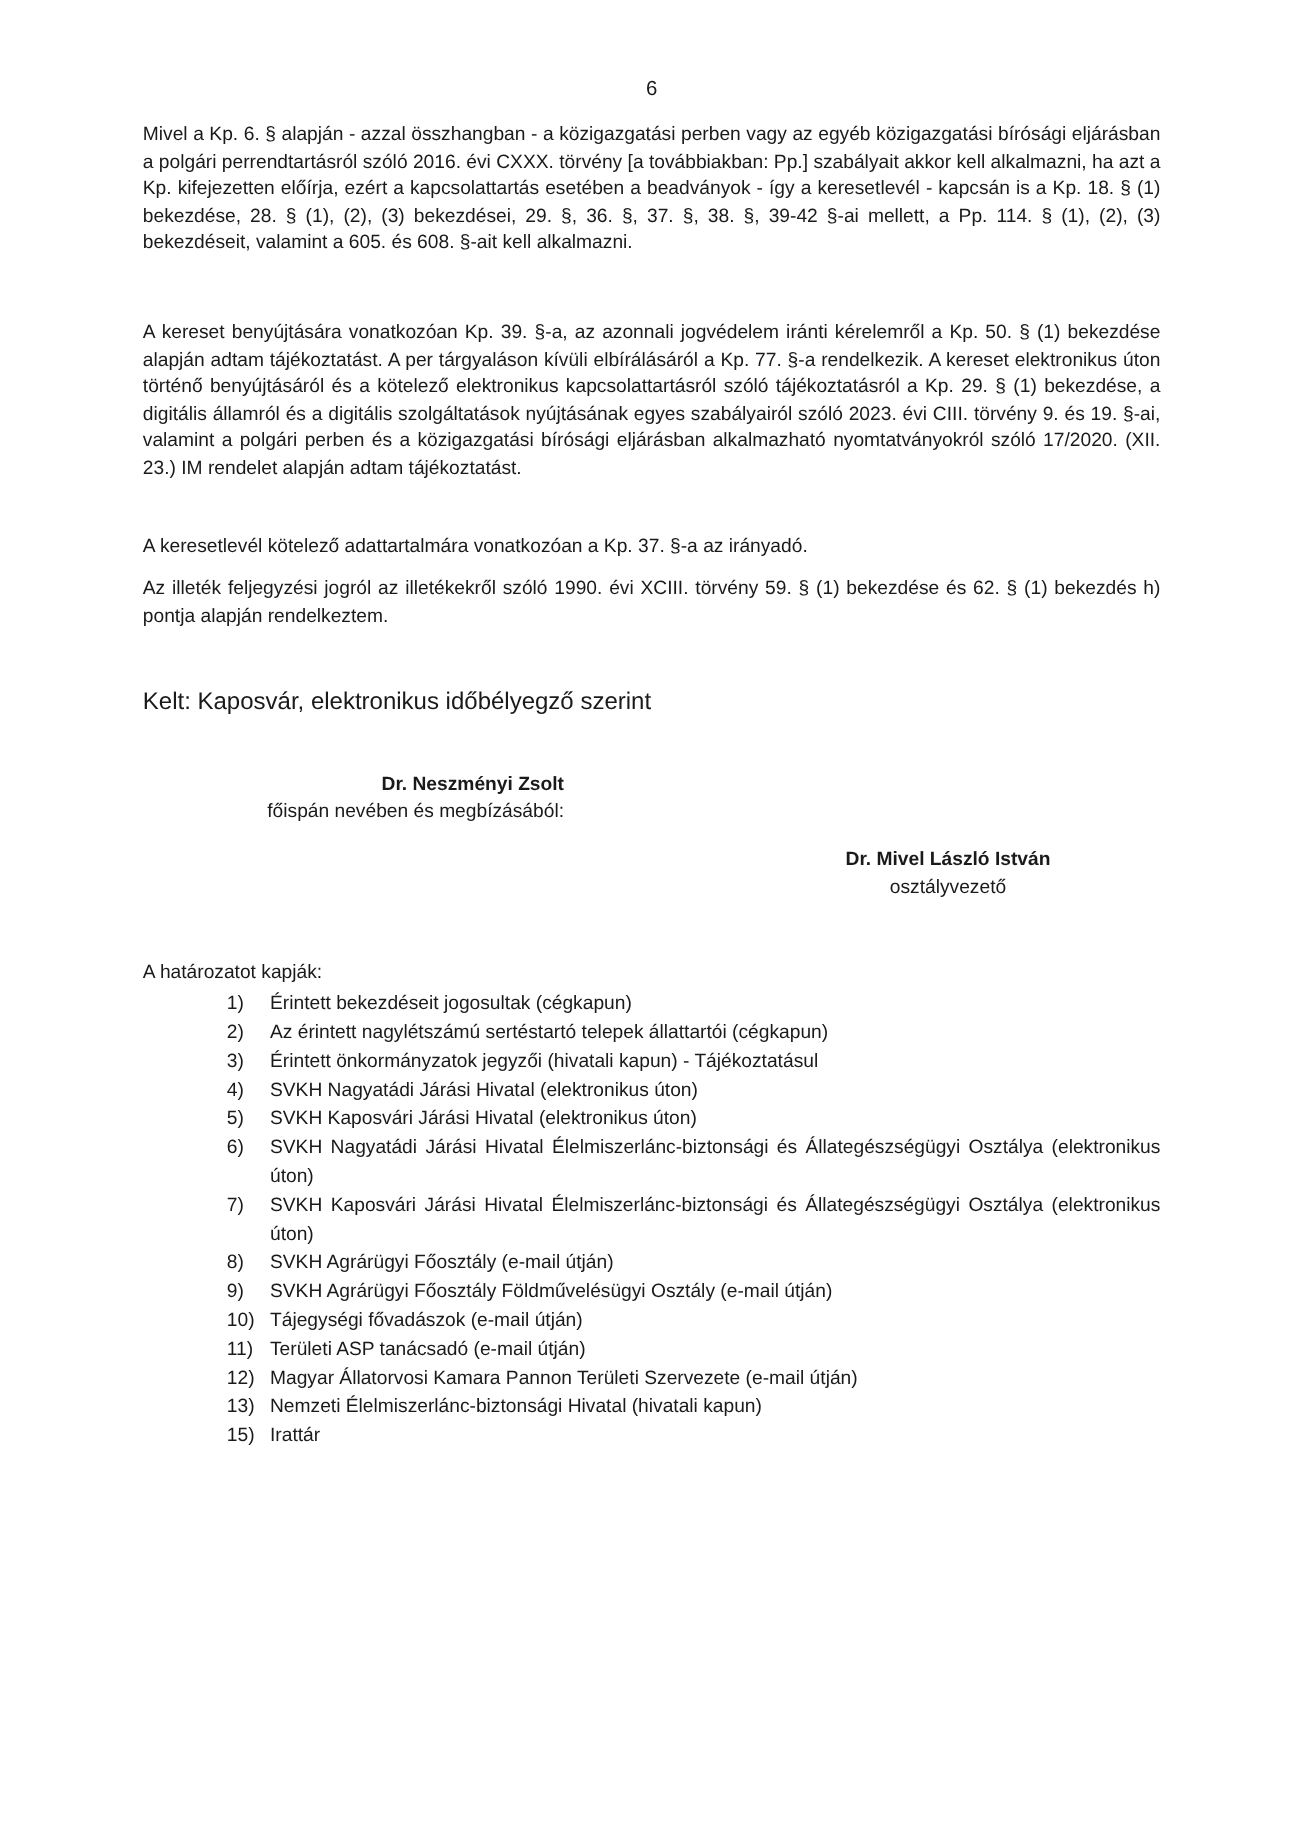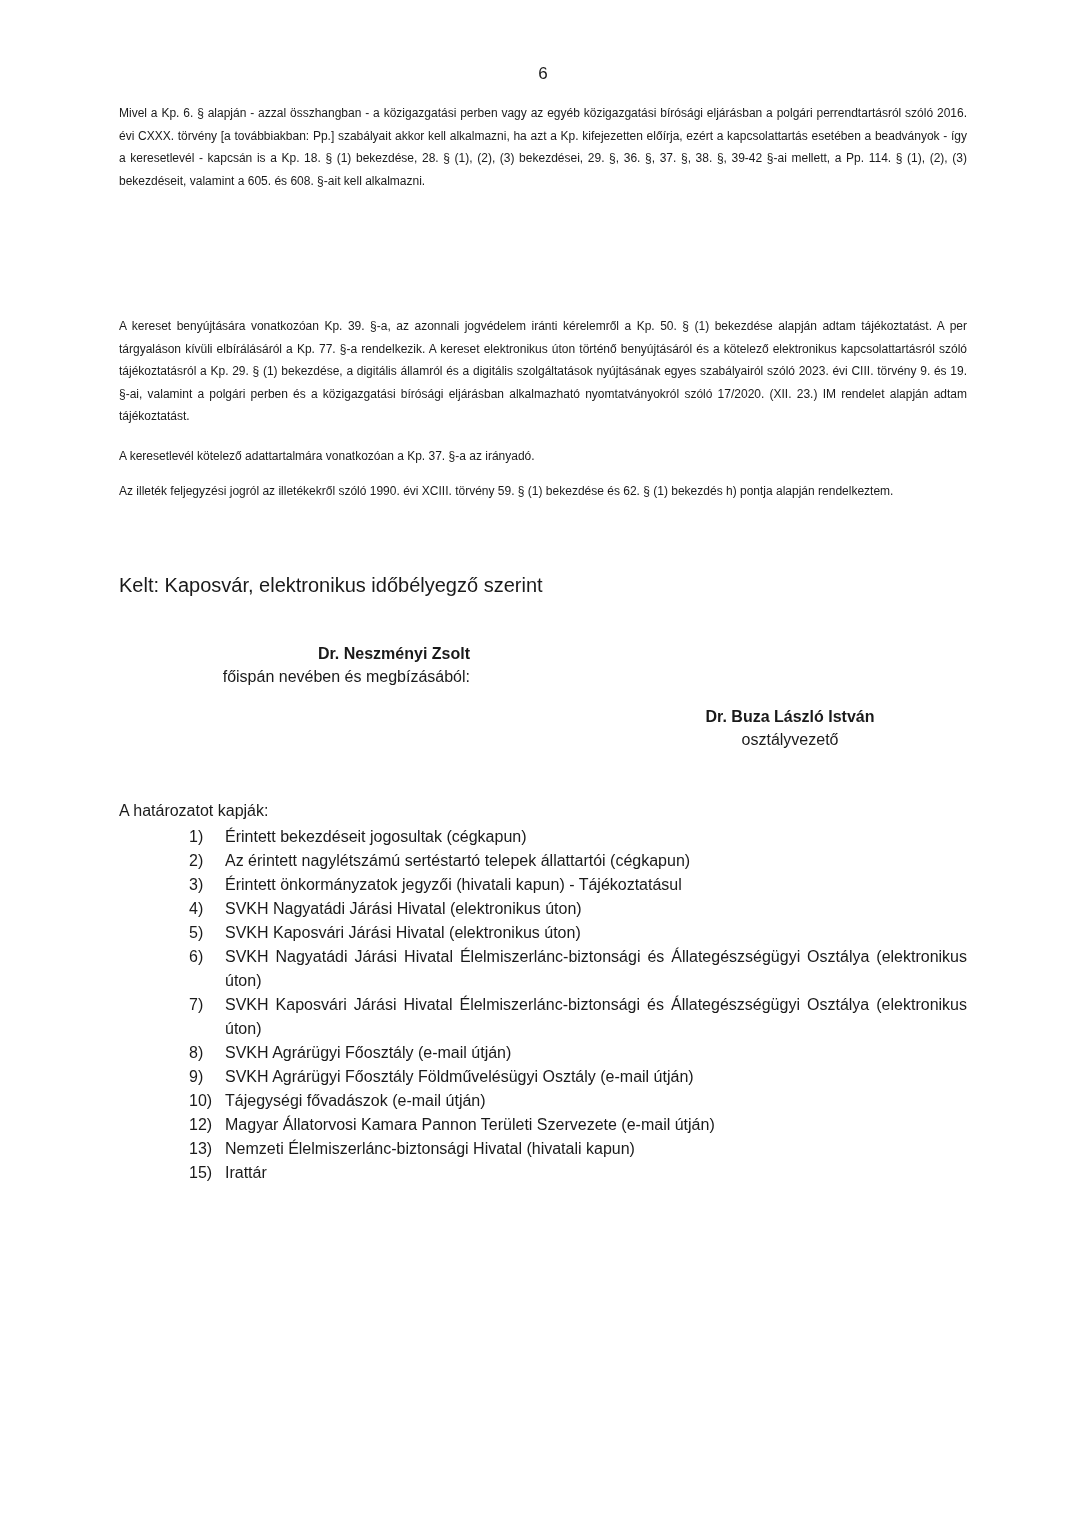--- a/index.html
+++ b/index.html
@@ -6,24 +6,24 @@
     body {
       width: 1086px; height: 1536px; position: relative; overflow: hidden;
       font-family: "Liberation Sans", sans-serif; color: #1a1a1a;
     }
     .page-number {
       position: absolute; top: 64px; left: 0; width: 1086px;
       text-align: center; font-size: 17px;
     }
     .body-text {
       position: absolute; left: 119px; width: 848px;
-      font-size: 12px; line-height: 22.5px; text-align: justify;
+      font-size: 16px; line-height: 22.5px; text-align: justify;
     }
     .p1 { top: 102px; }
-    .p2 { top: 267px; margin-top: 48px; }
+    .p2 { top: 267px; }
     .p3 { top: 445px; }
     .p4 { top: 480px; }
     .body-text p { margin: 0; }
     .kelt { position: absolute; top: 574px; left: 119px; font-size: 20px; }
     .sig1 { position: absolute; top: 643px; left: 150px; width: 320px; text-align: right; font-size: 16px; line-height: 22.5px; }
     .sig2 { position: absolute; top: 706px; left: 680px; width: 220px; text-align: center; font-size: 16px; line-height: 22.5px; }
     .bold { font-weight: bold; }
     .recipients-title { position: absolute; top: 802px; left: 119px; font-size: 16px; }
     .recipients {
       position: absolute; top: 825px; left: 189px; width: 778px;
@@ -53,21 +53,21 @@
 </div>
 
 <div class="kelt">Kelt: Kaposvár, elektronikus időbélyegző szerint</div>
 
 <div class="sig1">
   <div class="bold">Dr. Neszményi Zsolt</div>
   <div>főispán nevében és megbízásából:</div>
 </div>
 
 <div class="sig2">
-  <div class="bold">Dr. Buza László István</div>
+  <div class="bold">Dr. Mivel László István</div>
   <div>osztályvezető</div>
 </div>
 
 <div class="recipients-title">A határozatot kapják:</div>
 
 <ol class="recipients">
   <li>
       <span class="num">1)</span>
       <span class="txt">Érintett bekezdéseit jogosultak (cégkapun)</span>
     </li>
@@ -101,20 +101,24 @@
     </li>
   <li>
       <span class="num">9)</span>
       <span class="txt">SVKH Agrárügyi Főosztály Földművelésügyi Osztály (e-mail útján)</span>
     </li>
   <li>
       <span class="num">10)</span>
       <span class="txt">Tájegységi fővadászok (e-mail útján)</span>
     </li>
   <li>
+      <span class="num">11)</span>
+      <span class="txt">Területi ASP tanácsadó (e-mail útján)</span>
+    </li>
+  <li>
       <span class="num">12)</span>
       <span class="txt">Magyar Állatorvosi Kamara Pannon Területi Szervezete (e-mail útján)</span>
     </li>
   <li>
       <span class="num">13)</span>
       <span class="txt">Nemzeti Élelmiszerlánc-biztonsági Hivatal (hivatali kapun)</span>
     </li>
   <li>
       <span class="num">15)</span>
       <span class="txt">Irattár</span>

